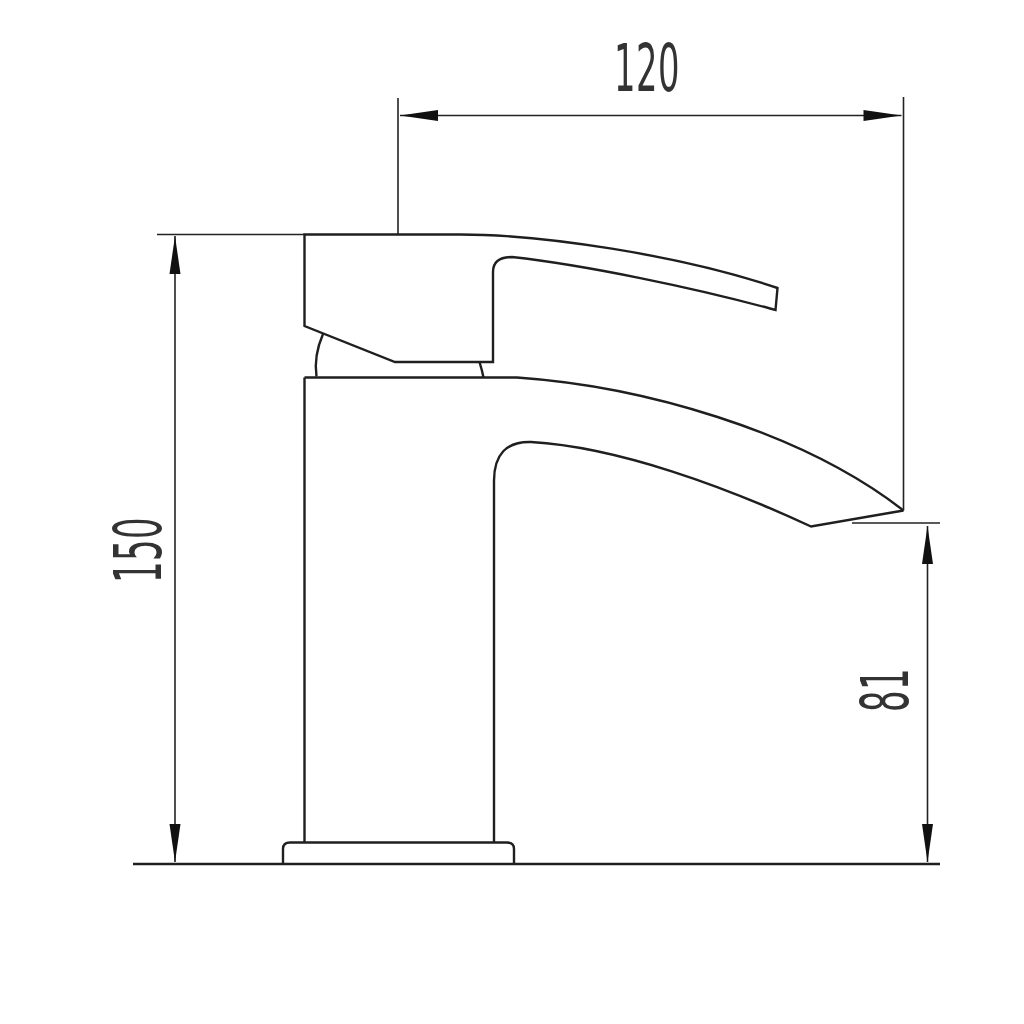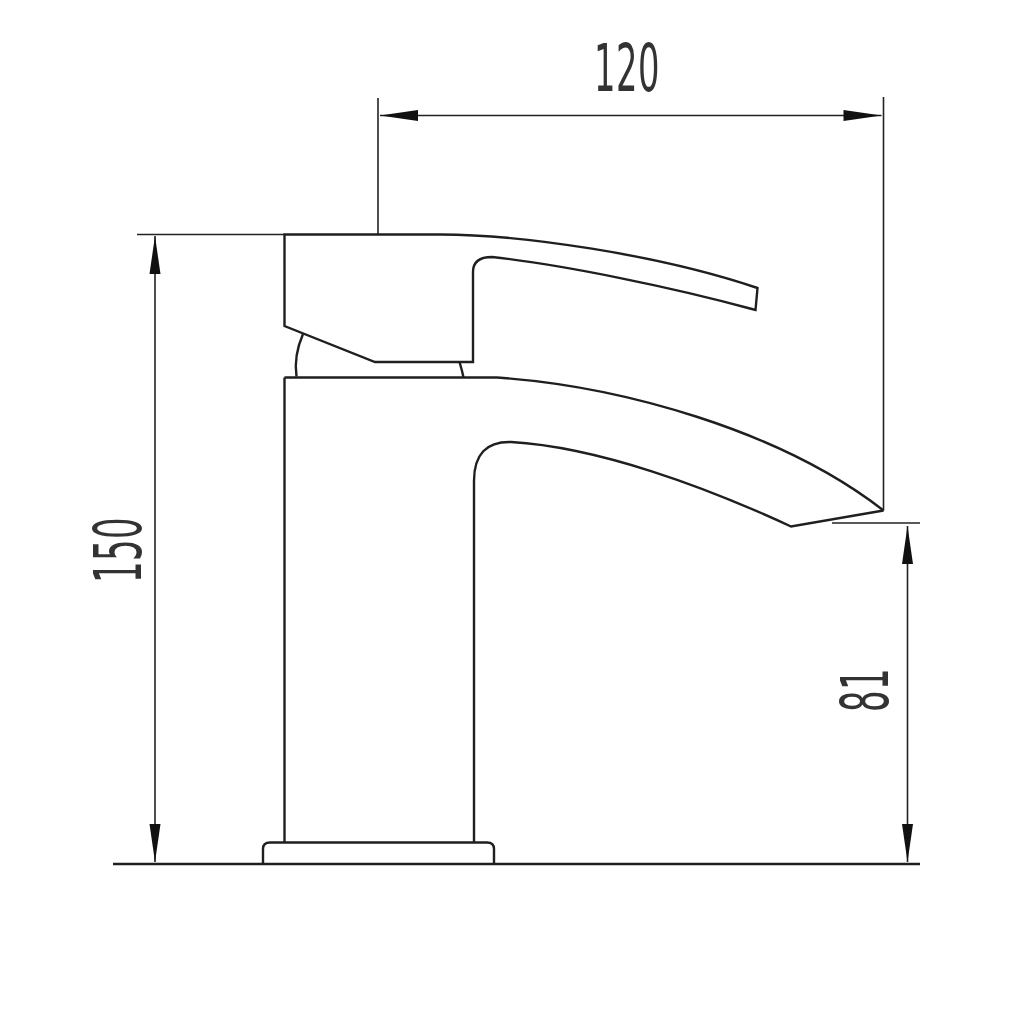--- a/index.html
+++ b/index.html
@@ -7,20 +7,21 @@
     padding: 0;
     background: #ffffff;
     font-family: "DejaVu Sans", sans-serif;
   }
   .canvas-wrap {
     width: 920px;
     height: 1024px;
     background: #ffffff;
     position: relative;
     overflow: hidden;
+    margin-left: 20px;
   }
   svg { display: block; }
   .outline {
     fill: none;
     stroke: #1f1f1f;
     stroke-width: 2.4;
     stroke-linejoin: miter;
     stroke-linecap: butt;
   }
   .thin {

